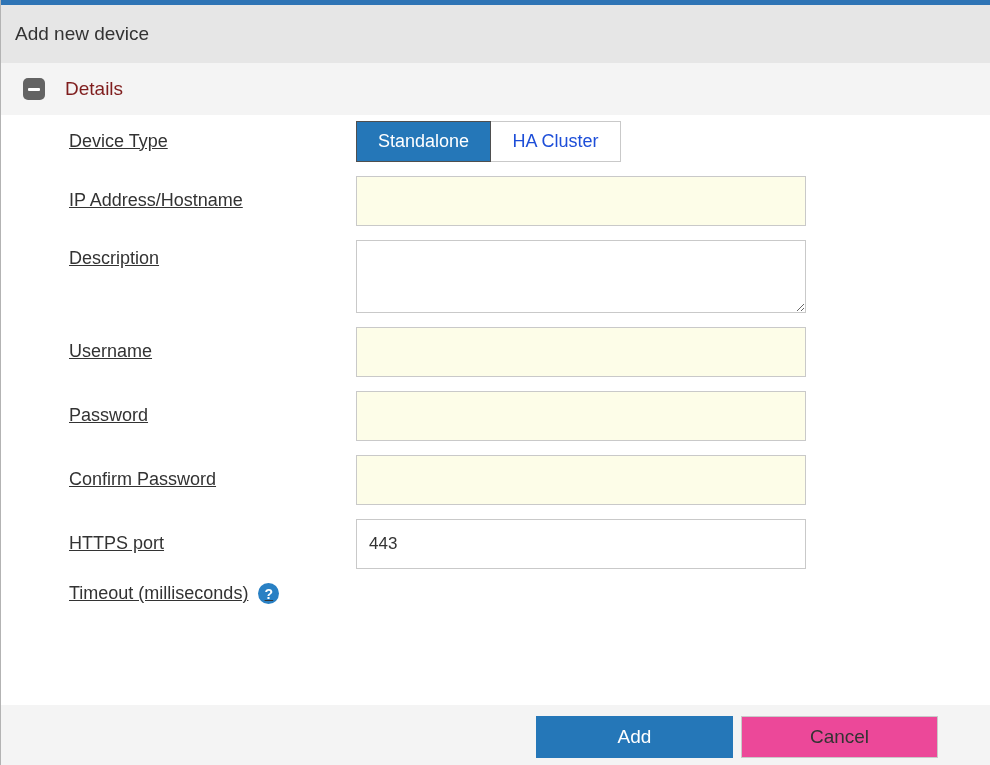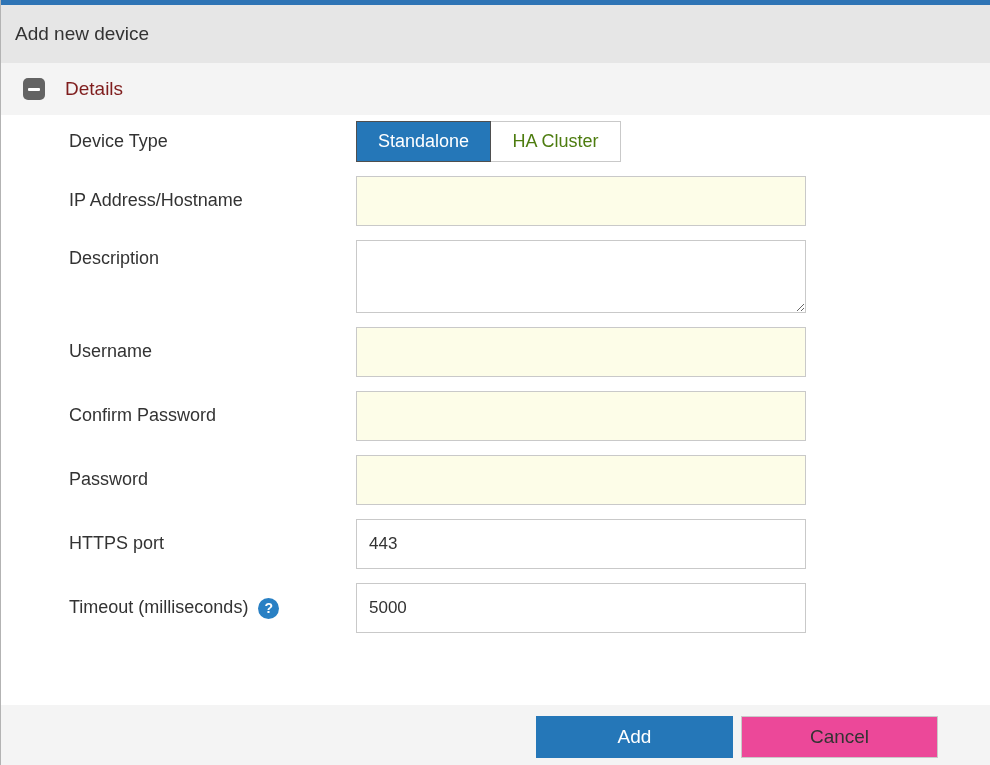--- a/index.html
+++ b/index.html
@@ -40,21 +40,21 @@
 
   .form-area { flex: 1 1 auto; background: #fff; padding-top: 6px; }
   .form-row {
     display: flex; align-items: center;
     padding-left: 68px; margin-bottom: 14px;
   }
   .form-row.top-align { align-items: flex-start; }
   .form-row.top-align .field-label { padding-top: 8px; }
   .field-label {
     width: 287px; font-size: 18px; color: #333;
-    display: flex; align-items: center; flex: 0 0 auto;
+    display: flex; align-items: center; flex: 0 0 auto; text-decoration: underline;
   }
   .field-label .label-text { line-height: 1.2; }
   .help-icon {
     width: 21px; height: 21px; border-radius: 50%;
     background: #2980c4; color: #fff;
     font-size: 14px; font-weight: bold;
     display: inline-flex; align-items: center; justify-content: center;
     margin-left: 10px; cursor: pointer; flex: 0 0 auto;
   }
   .text-input {
@@ -73,21 +73,21 @@
   .segmented { display: flex; height: 41px; }
   .segment {
     display: flex; align-items: center; justify-content: center;
     font-size: 18px; cursor: pointer; padding: 0 14px;
   }
   .segment.selected {
     background: #2577b8; color: #fff;
     border: 1px solid #4f4f4f; width: 135px;
   }
   .segment.unselected {
-    background: #fff; color: #4d7c0f;
+    background: #fff; color: #1d4ed8;
     border: 1px solid #c9c9c9; border-left: none; width: 130px;
   }
   .select-box {
     width: 450px; height: 41px;
     border: 1px solid #c9c9c9; background: #fff;
     display: flex; align-items: center;
     padding: 0 12px; font-size: 17px; color: #333;
     cursor: pointer; position: relative;
   }
   .select-value { flex: 1 1 auto; }
@@ -161,46 +161,45 @@
 
     <div class="form-row">
       <span class="field-label">
         <span class="label-text">Username</span>
       </span>
       <input class="text-input required" type="text" value="" style="">
     </div>
 
     <div class="form-row">
       <span class="field-label">
+        <span class="label-text">Password</span>
+      </span>
+      <input class="text-input required" type="password" value="" style="">
+    </div>
+
+    <div class="form-row">
+      <span class="field-label">
         <span class="label-text">Confirm Password</span>
-      </span>
-      <input class="text-input required" type="password" value="" style="">
-    </div>
-
-    <div class="form-row">
-      <span class="field-label">
-        <span class="label-text">Password</span>
       </span>
       <input class="text-input required" type="password" value="" style="">
     </div>
 
 
     <div class="form-row">
       <span class="field-label">
         <span class="label-text">HTTPS port</span>
       </span>
       <input class="text-input" type="text" value="443" style="">
     </div>
 
     <div class="form-row">
       <span class="field-label">
         <span class="label-text">Timeout (milliseconds)</span>
         <span class="help-icon">?</span>
       </span>
-      <input class="text-input" type="text" value="5000" style="">
     </div>
 
   </div>
 
   <div class="dialog-footer">
     <button class="btn btn-primary">Add</button>
     <button class="btn btn-secondary">Cancel</button>
   </div>
 
 </div>

